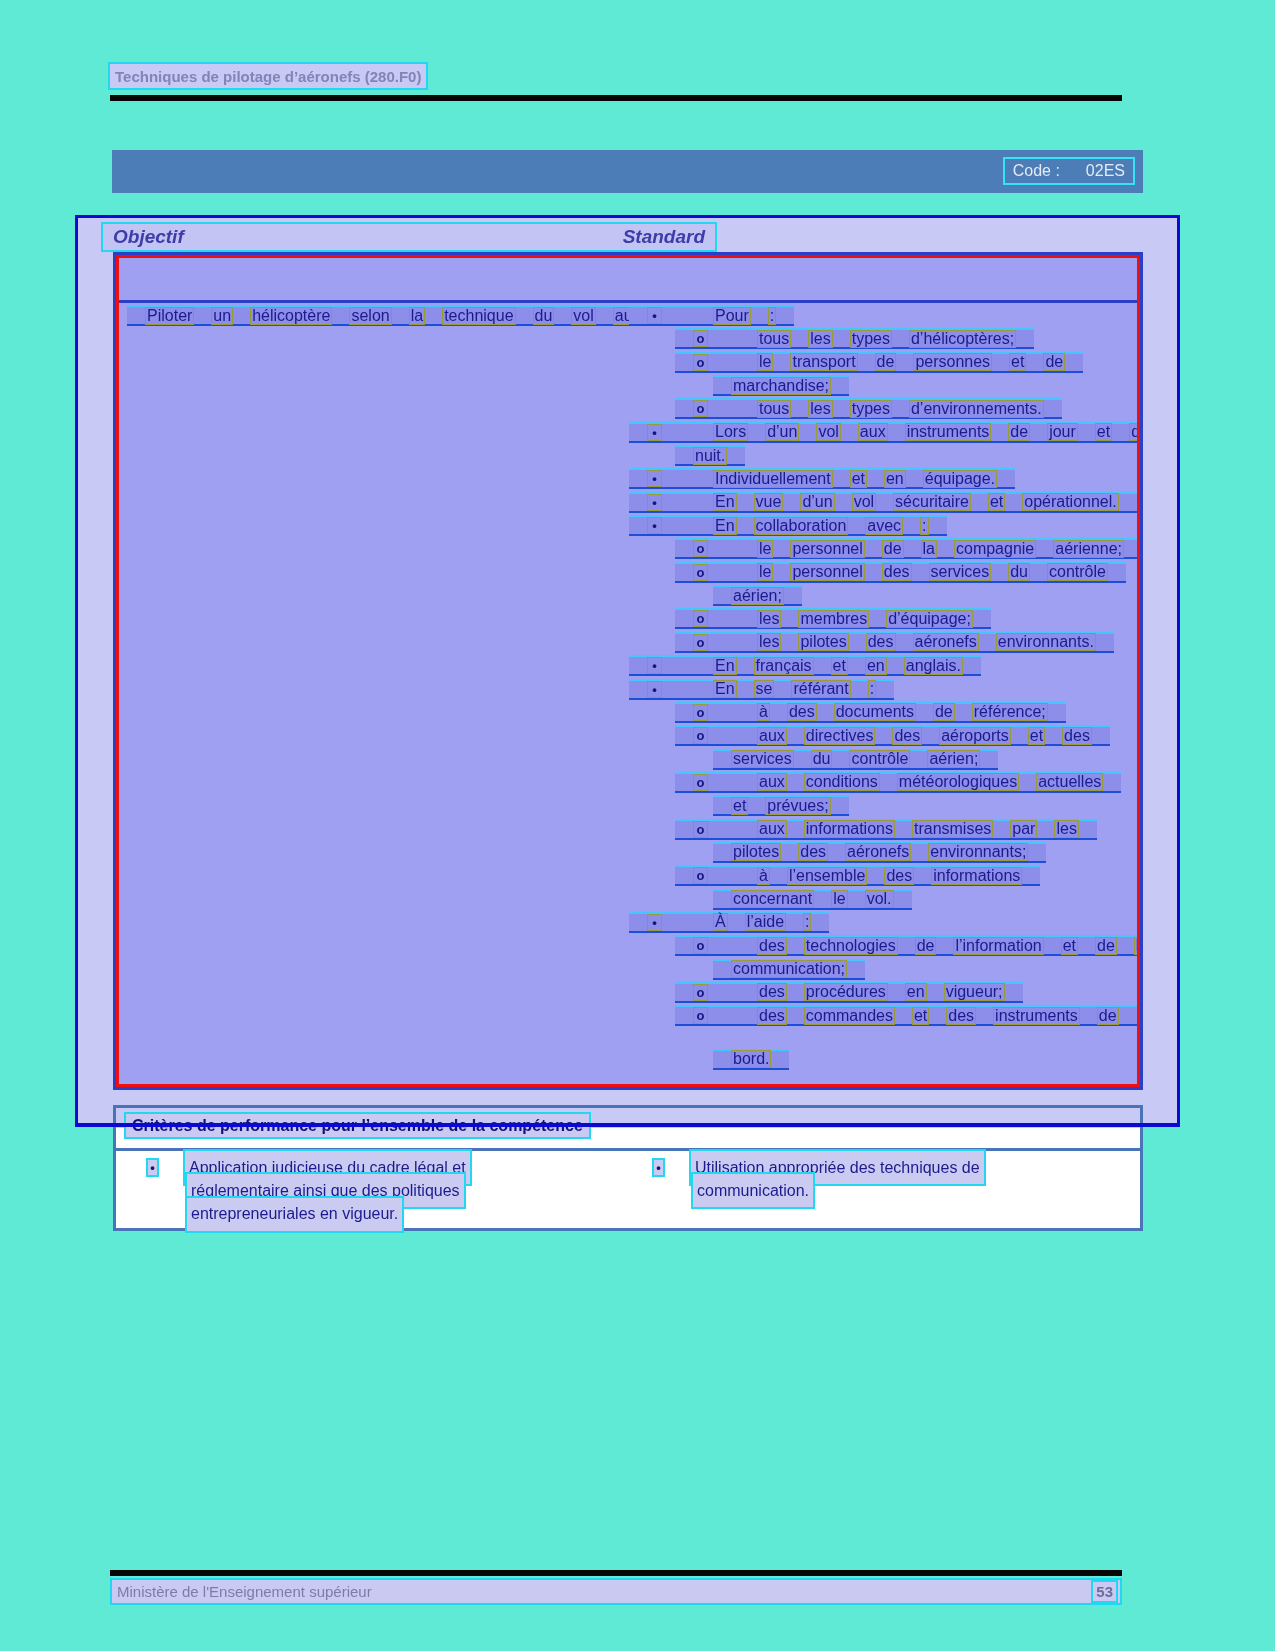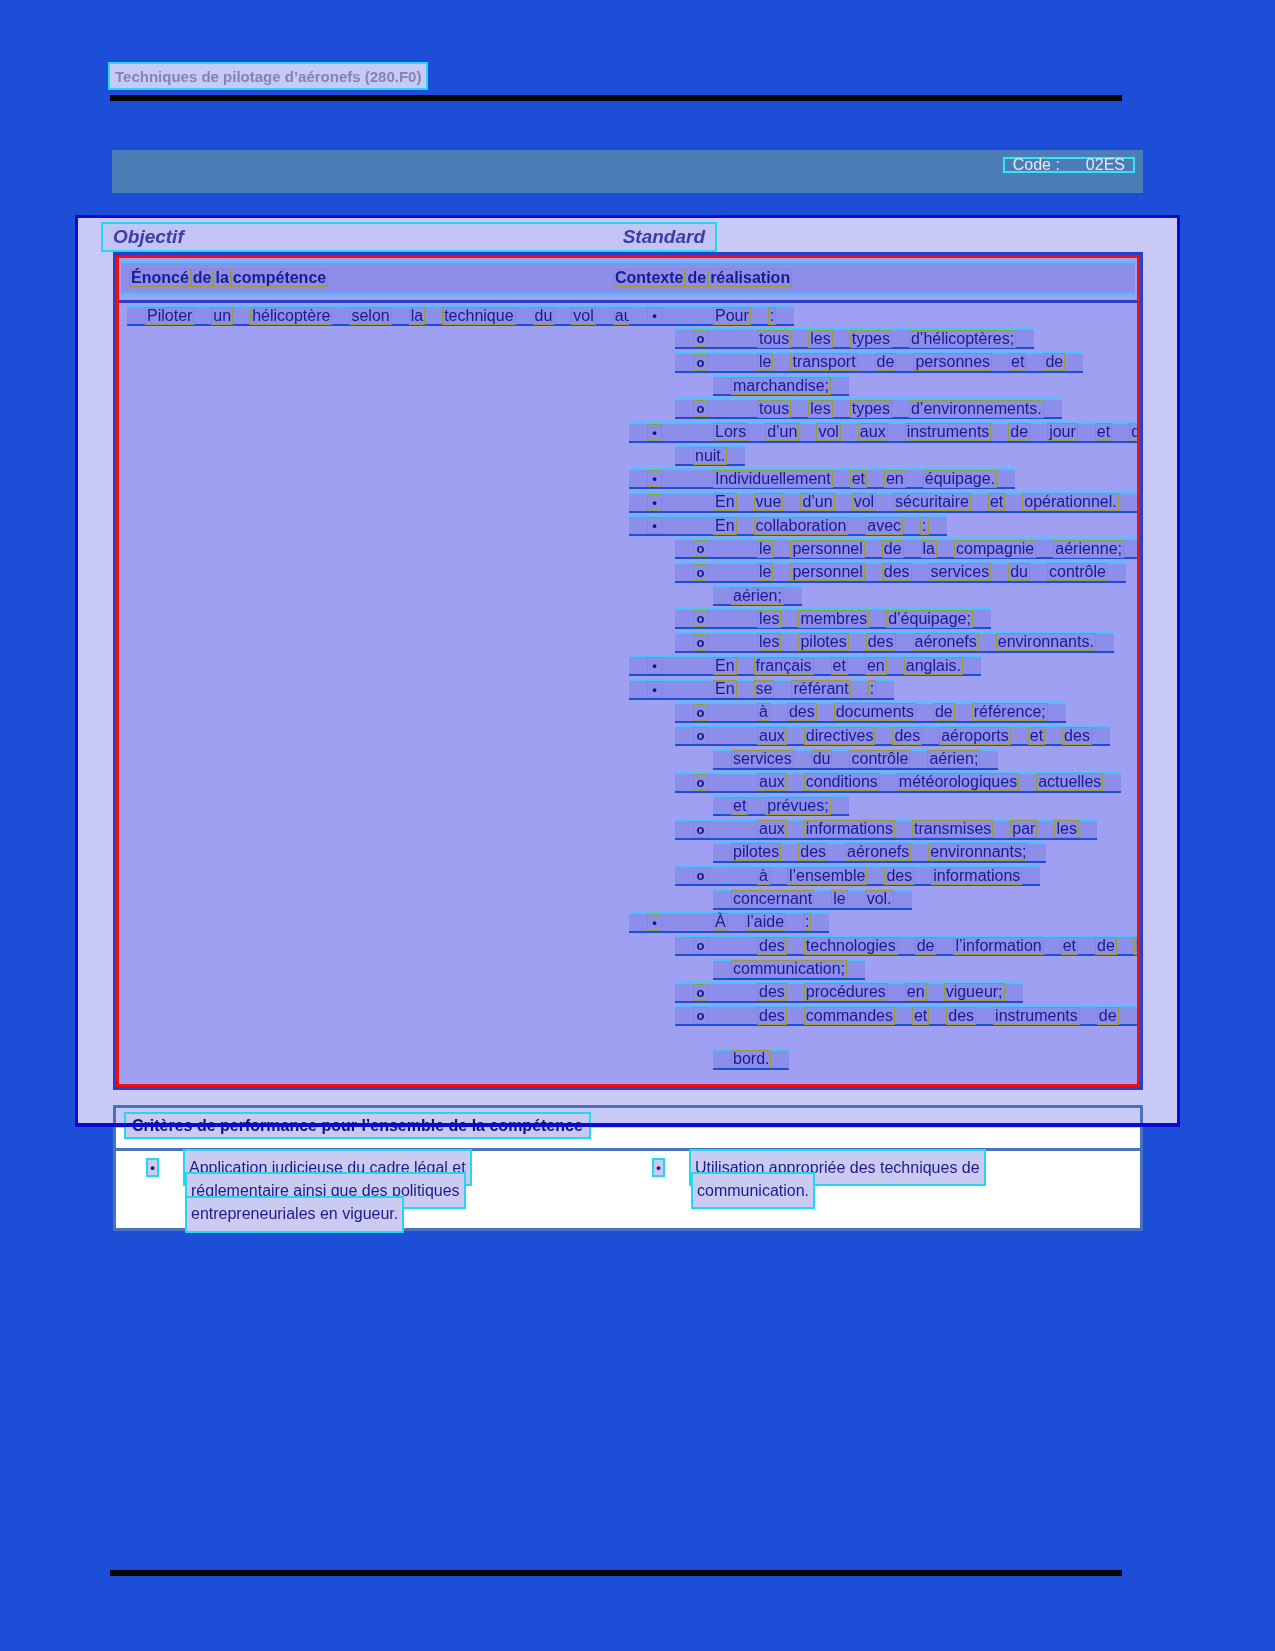--- a/index.html
+++ b/index.html
@@ -1,32 +1,32 @@
 <!DOCTYPE html>
 <html><head>
 <meta charset="utf-8">
 <style>
   html,body{margin:0;padding:0;background:#ffffff;}
   #page{
-    position:relative;width:1275px;height:1651px;background:#1d4ed8;
+    position:relative;width:1275px;height:1651px;background:#5eead4;
     font-family:"Liberation Sans", sans-serif;color:#1b1b8e;overflow:hidden;
   }
   .abs{position:absolute;}
 
   
   .hl{border:2px solid #22d7f0;background:#c9c9f6;box-sizing:border-box;}
   #hdr-title{left:108px;top:62px;height:28px;display:flex;align-items:center;padding:0 5px;
     font-size:15px;font-weight:600;color:#8383b4;}
   .blackrule{left:110px;width:1012px;height:6px;background:#060606;}
   #rule-top{top:95px;}
   #rule-bottom{top:1570px;}
 
   
   #banner{left:112px;top:150px;width:1031px;height:43px;background:#4d7db6;}
-  #code-box{position:absolute;right:8px;top:7px;height:16px;display:flex;align-items:center;
+  #code-box{position:absolute;right:8px;top:7px;height:28px;display:flex;align-items:center;
     border:2px solid #35e2f6;padding:0 8px;box-sizing:border-box;
     color:#e4eaf6;font-size:16px;}
   #code-box .gap{display:inline-block;width:26px;}
 
   
   #overlay{left:75px;top:215px;width:1105px;height:911px;background:#c9c9f6;
     border:3px solid #0a0ad2;box-sizing:border-box;z-index:1;}
   #obj-line{position:absolute;left:23px;top:4px;width:616px;height:30px;
     border:2px solid #22d7f0;background:#c3c3f4;box-sizing:border-box;
     display:flex;justify-content:space-between;align-items:center;padding:0 10px;
@@ -109,24 +109,20 @@
 
   <div id="overlay" class="abs">
     <div id="obj-line">
       <span>Objectif</span>
       <span>Standard</span>
     </div>
   </div>
 
   <div id="comp-table" class="abs">
     <div id="comp-inner">
-      <div id="tbl-head" class="linebox">
-        <span class="htxt h-left" id="head-left"><span class="word">Énoncé</span><span class="word">de</span><span class="word">la</span><span class="word">compétence</span></span>
-        <span class="htxt h-right" id="head-right"><span class="word">Contexte</span><span class="word">de</span><span class="word">réalisation</span></span>
-      </div>
       <div id="tbl-divider"></div>
       <div id="statement-col">
           <div class="ctx-row"><span class="strip" style="margin-left: 2px;">
               <span class="word">Piloter</span>
               <span class="word">un</span>
               <span class="word">hélicoptère</span>
               <span class="word">selon</span>
               <span class="word">la</span>
               <span class="word">technique</span>
               <span class="word">du</span>
@@ -411,14 +407,18 @@
           </div>
           <div class="crit-row">
             <span class="crit-indent"></span>
             <span class="crit-line">communication.</span>
           </div>
         </div>
     </div>
   </div>
 
   <div id="rule-bottom" class="abs blackrule"></div>
+  <div id="footer-bar" class="abs">
+    <span>Ministère de l'Enseignement supérieur</span>
+    <span id="footer-page">53</span>
+  </div>
 
 </div>
 
 </body></html>

